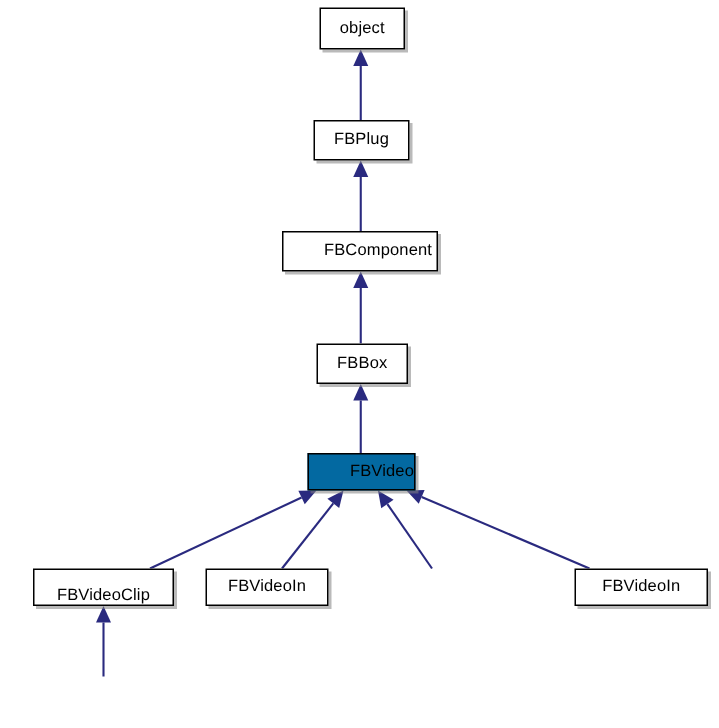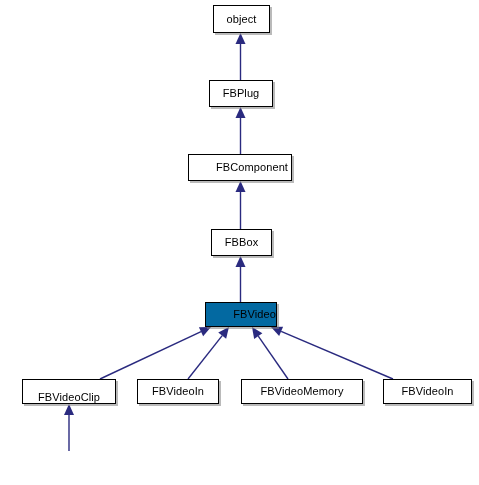--- a/index.html
+++ b/index.html
@@ -111,19 +111,16 @@
     </div>
     <div class="class-node highlight" style="left: 205px; top: 302px; width: 72px; height: 25px;">
       <span class="class-label">FBVideo</span>
     </div>
     <div class="class-node" style="left: 22px; top: 379px; width: 94px; height: 25px; align-items: flex-end;">
       <span class="class-label">FBVideoClip</span>
     </div>
     <div class="class-node" style="left: 137px; top: 379px; width: 82px; height: 25px;">
       <span class="class-label">FBVideoIn</span>
     </div>
-    <div class="class-node" style="left: 241px; top: 379px; width: 122px; height: 25px;">
-      <span class="class-label">FBVideoMemory</span>
-    </div>
     <div class="class-node" style="left: 383px; top: 379px; width: 89px; height: 25px;">
       <span class="class-label">FBVideoIn</span>
     </div>
   </div>
 
 </body></html>

